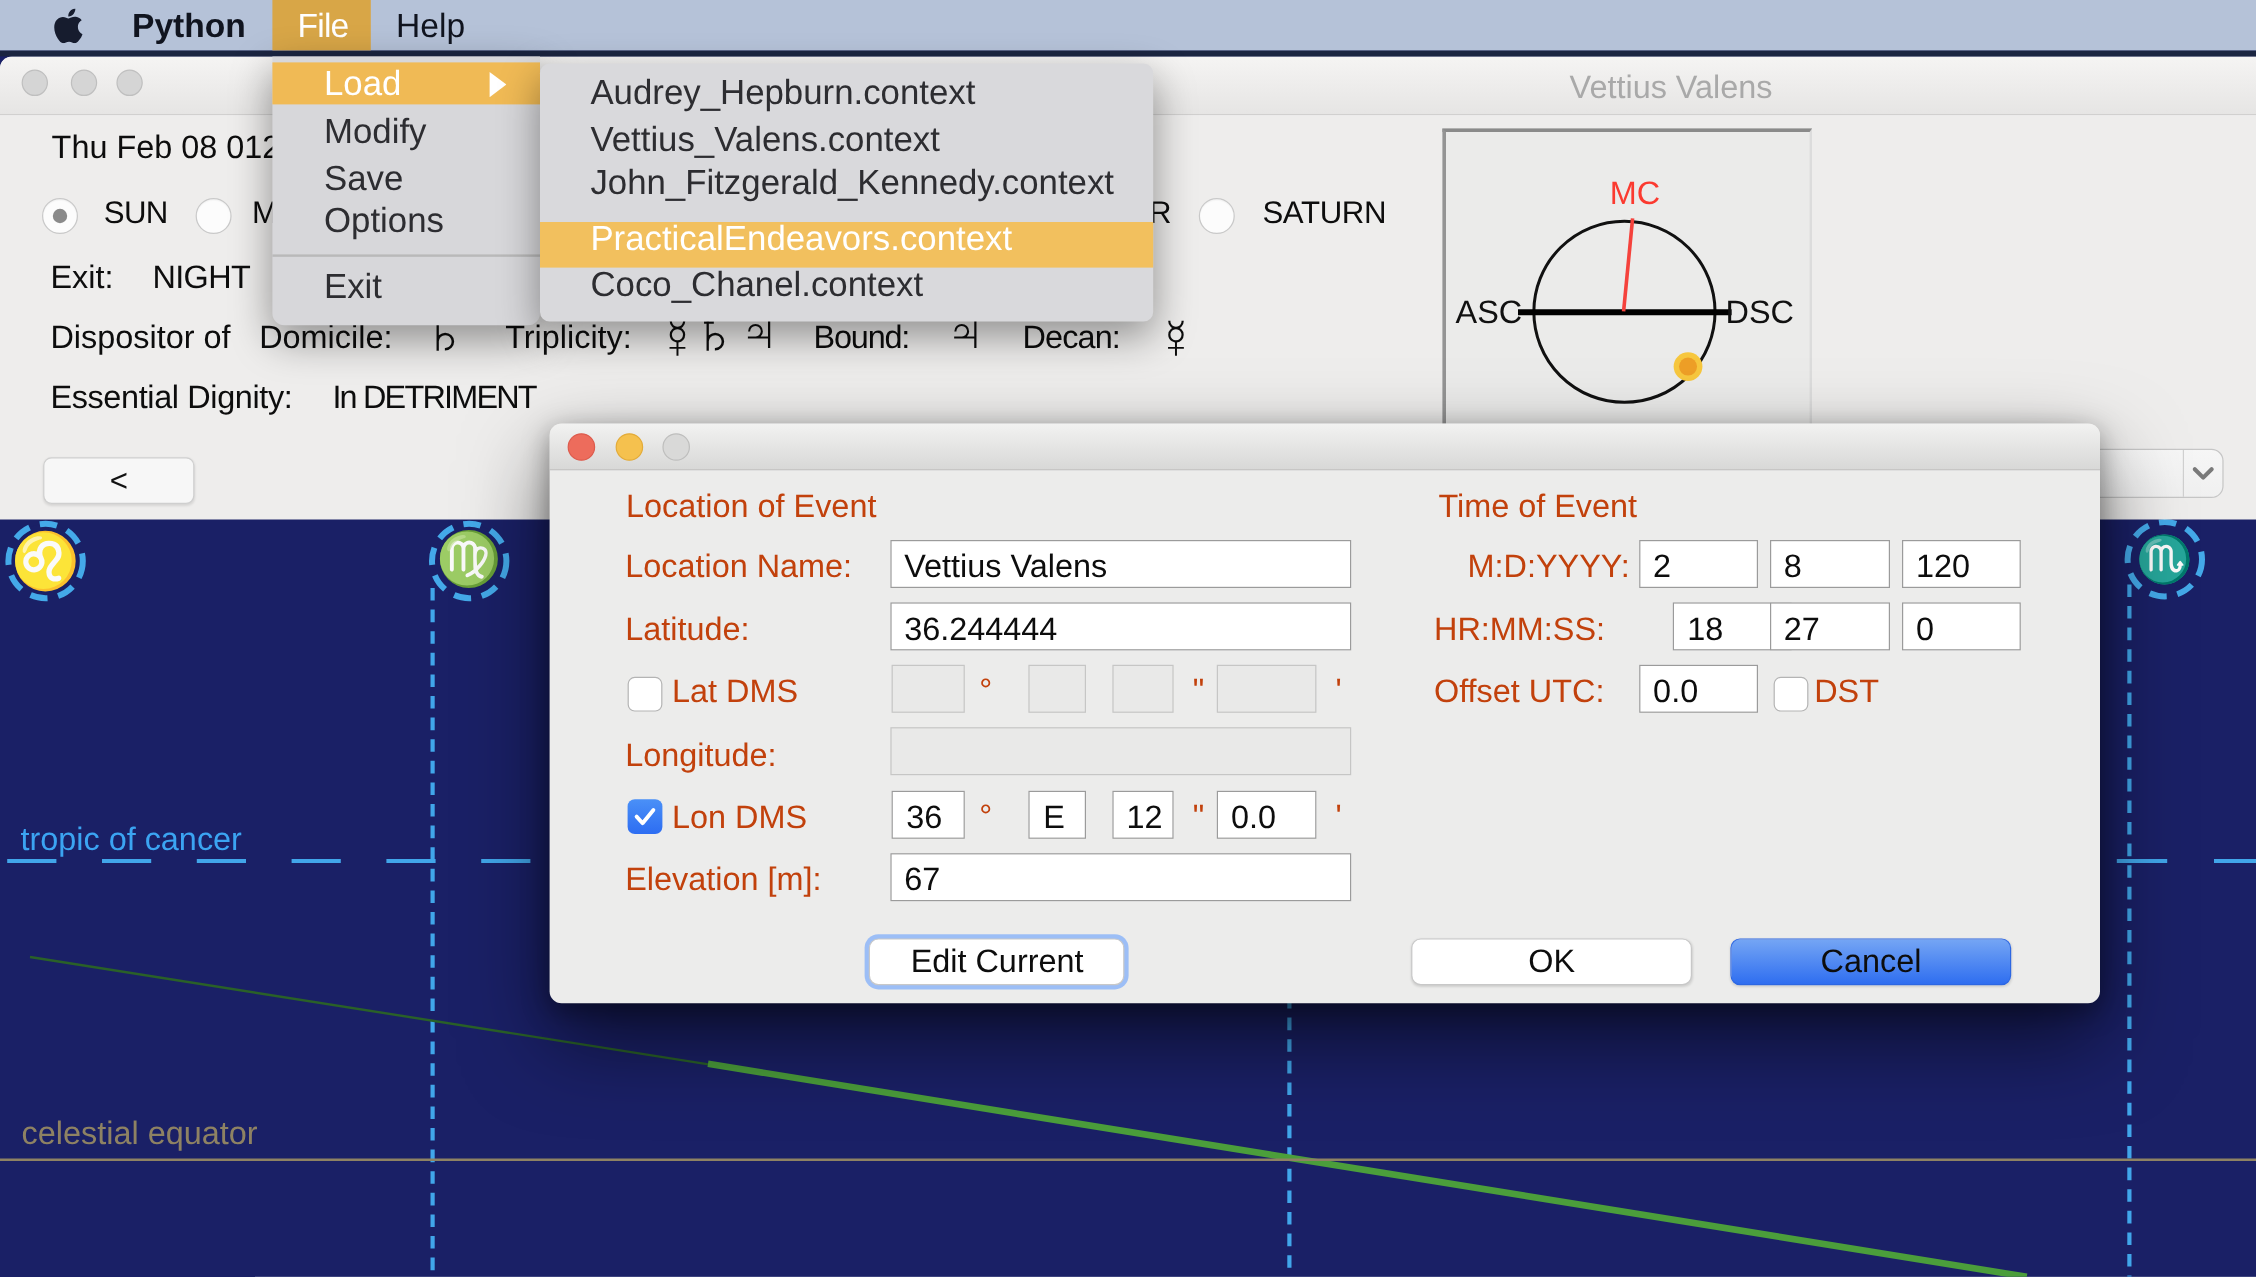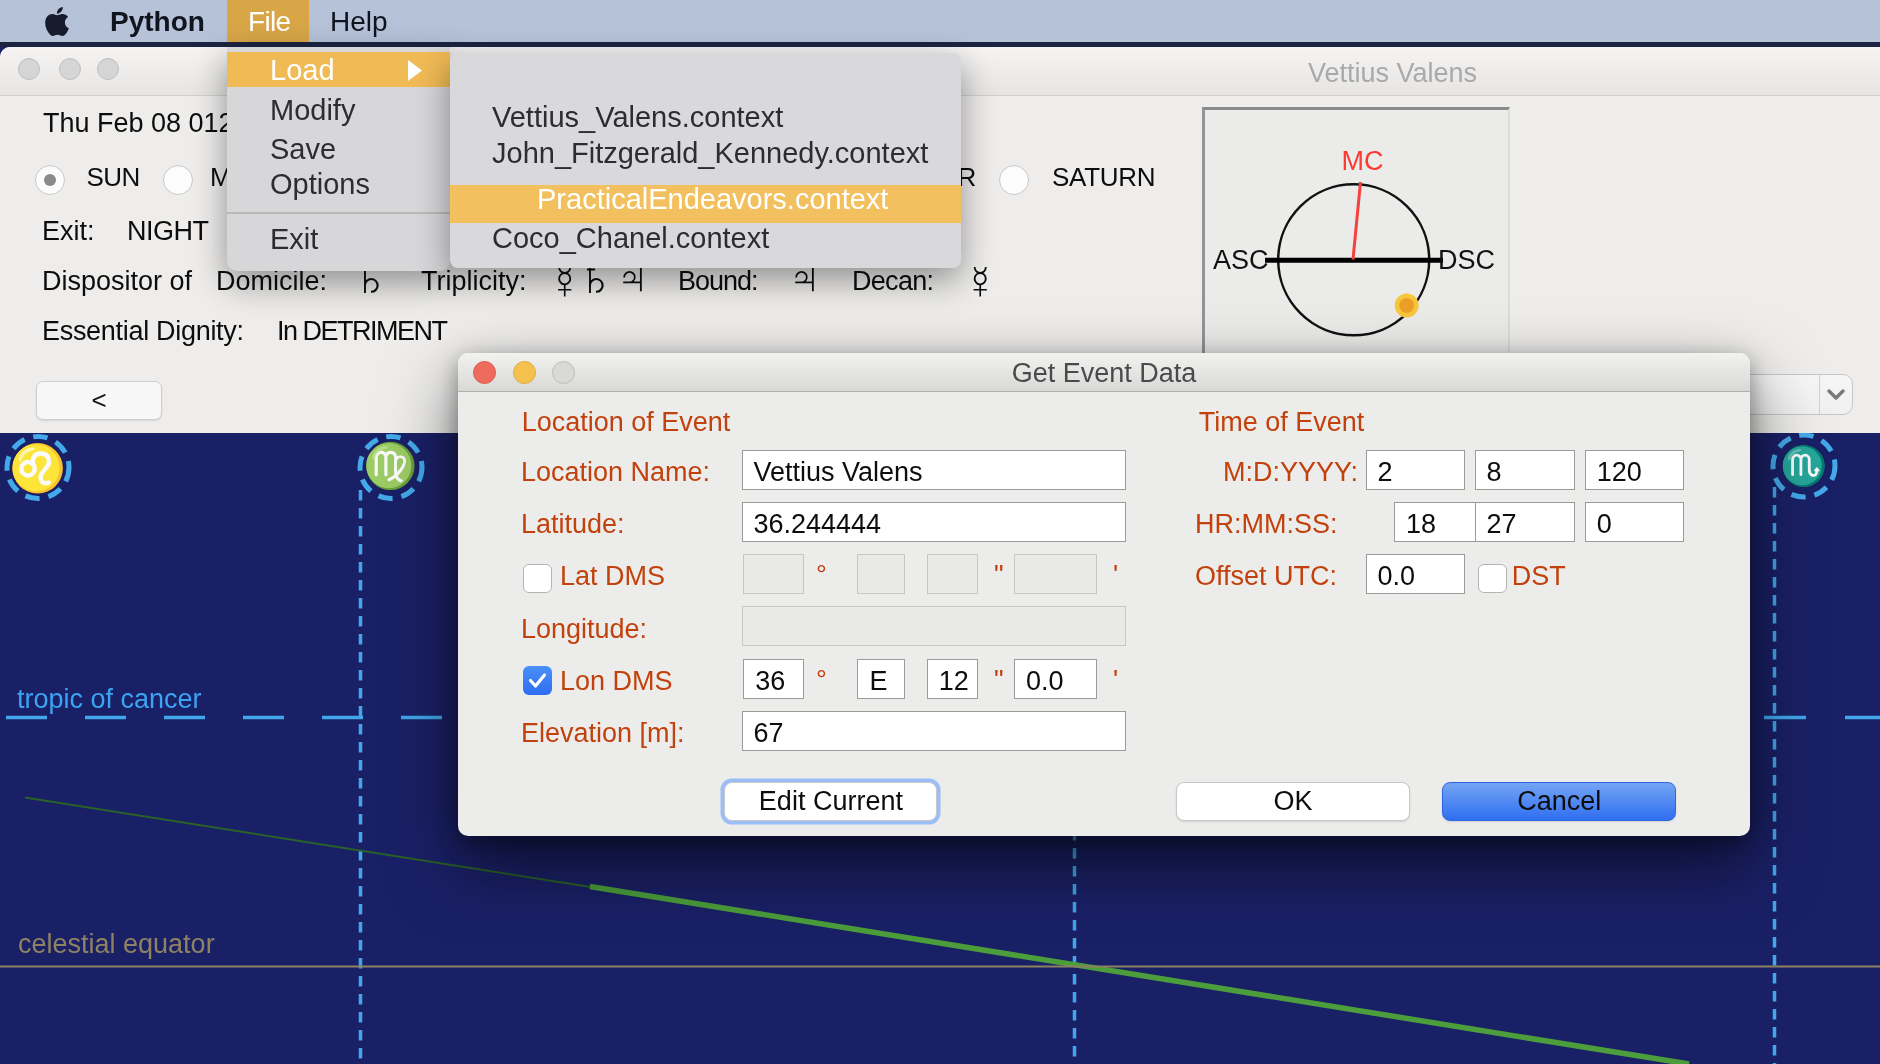--- a/index.html
+++ b/index.html
@@ -114,30 +114,30 @@
         <polygon points="1,0 15,10.5 1,21" fill="#fff"></polygon>
       </svg>
   <div class="t mi" style="left:43px;top:49px;">Modify</div>
   <div class="t mi" style="left:43px;top:87.6px;">Save</div>
   <div class="t mi" style="left:43px;top:123.1px;">Options</div>
   <div class="abs" style="left:0;top:165px;width:223px;height:1.5px;background:#b9b9b9;"></div>
   <div class="t mi" style="left:43px;top:177.8px;">Exit</div>
 </div>
 
 <div class="abs" style="left:450px;top:53px;width:511px;height:215px;background:#d9d9dc;border-radius:8px;box-shadow:0 12px 34px rgba(0,0,0,.4);">
+  <div class="t mi" style="left:42px;top:11.1px;">Audrey_Hepburn.context</div>
   <div class="t mi" style="left:42px;top:49.9px;">Vettius_Valens.context</div>
   <div class="t mi" style="left:42px;top:85.8px;">John_Fitzgerald_Kennedy.context</div>
   <div class="abs" style="left:0;top:132px;width:511px;height:37.5px;background:#f2c05e;"></div>
-  <div class="t" style="left:42px;top:131.8px;font-size:29px;color:#fff;margin-left:45px;">PracticalEndeavors.context</div>
+  <div class="t" style="left:42px;top:131.8px;font-size:29px;color:#fff;">PracticalEndeavors.context</div>
   <div class="t mi" style="left:42px;top:170.6px;">Coco_Chanel.context</div>
 </div>
 
 <div class="abs" id="dlg" style="left:458px;top:353px;width:1292px;height:483px;background:#ececeb;border-radius:10px;box-shadow:0 30px 70px rgba(0,0,0,.55), 0 6px 22px rgba(0,0,0,.35);">
   <div class="abs" style="left:0;top:0;width:100%;height:38.5px;background:linear-gradient(#f2f2f1,#d8d8d7);border-bottom:1px solid #b1b0af;border-radius:10px 10px 0 0;box-sizing:border-box;"></div>
-  <div class="t" style="left:0;top:7px;width:100%;text-align:center;font-size:27px;color:#4a4a4a;">Get Event Data</div>
   <div class="abs" style="left:14.7px;top:7.7px;width:23px;height:23px;border-radius:50%;background:#ed6c5c;border:1px solid #dd5b4d;box-sizing:border-box;"></div>
   <div class="abs" style="left:54.5px;top:7.7px;width:23px;height:23px;border-radius:50%;background:#f5c14e;border:1px solid #e3ab38;box-sizing:border-box;"></div>
   <div class="abs" style="left:94.2px;top:7.7px;width:23px;height:23px;border-radius:50%;background:#d9d9d8;border:1px solid #bebebd;box-sizing:border-box;"></div>
 
   <div class="t dl" style="left:63.7px;top:56.0px;">Location of Event</div>
   <div class="t dl" style="left:63px;top:105.6px;">Location Name:</div>
   <div class="abs inp" style="left:283.5px;top:96.5px;width:384px;">Vettius Valens</div>
   <div class="t dl" style="left:63px;top:158.0px;">Latitude:</div>
   <div class="abs inp" style="left:283.5px;top:148.7px;width:384px;">36.244444</div>
 

